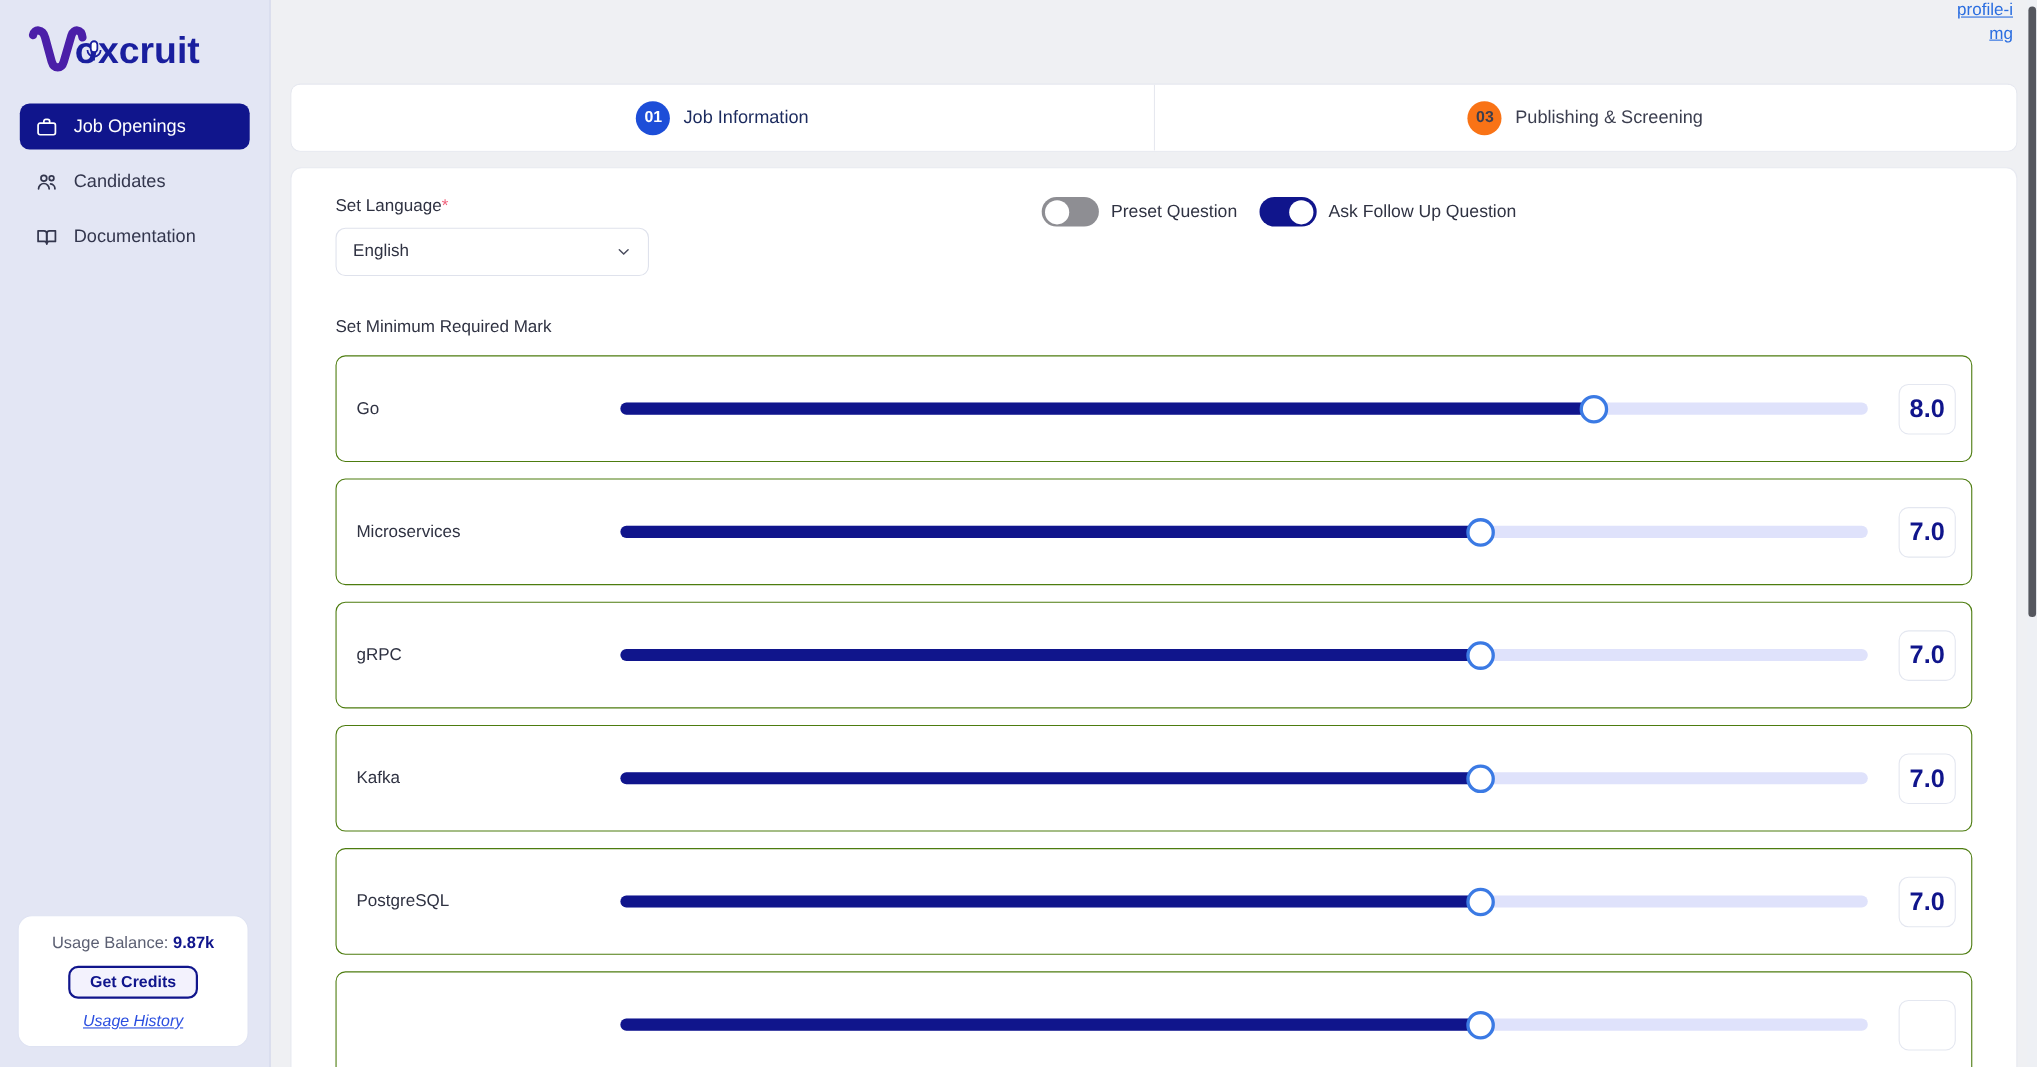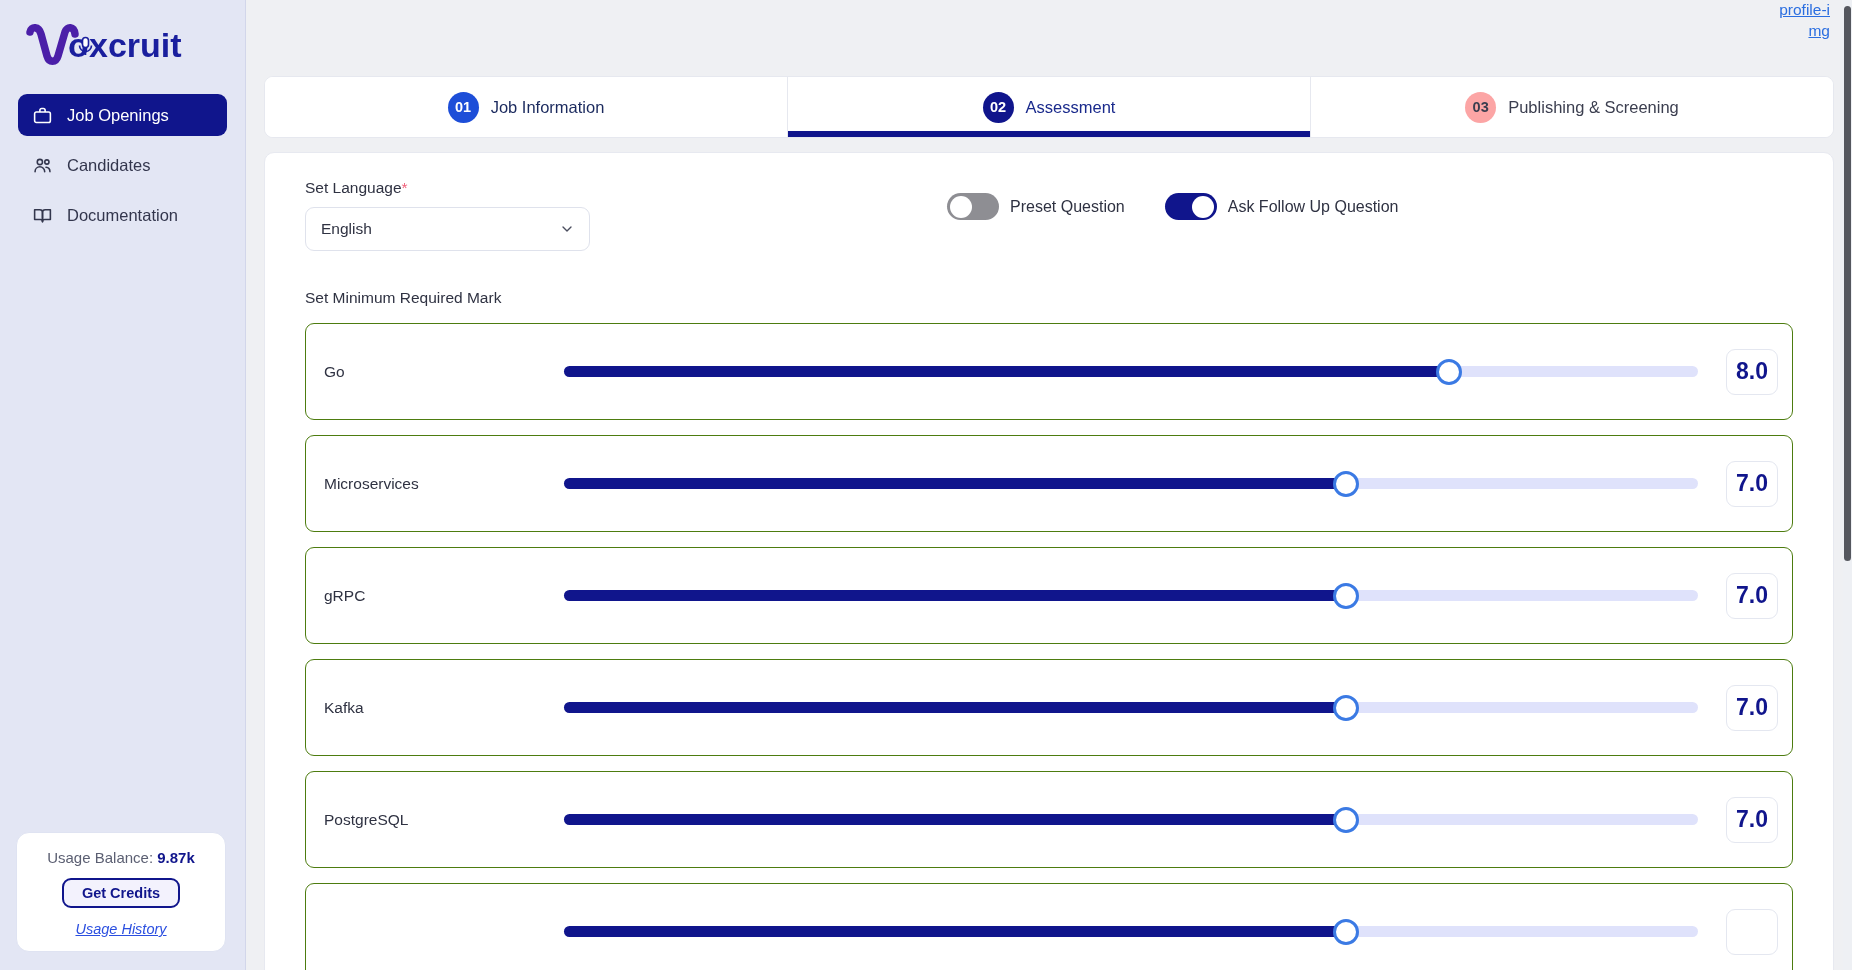--- a/index.html
+++ b/index.html
@@ -93,21 +93,21 @@
     width: 31px; height: 31px; border-radius: 50%;
     display: flex; align-items: center; justify-content: center;
     font-size: 14.5px; font-weight: bold;
   }
   .tab-label { font-size: 16.5px; }
   .tab.t1 .tab-badge { background: #1d4ed8; color: #ffffff; }
   .tab.t1 .tab-label { color: #1b2a5e; }
   .tab.t2 .tab-badge { background: #10158c; color: #ffffff; }
   .tab.t2 .tab-label { color: #1a2a8c; font-weight: normal; }
   .tab.t2 { box-shadow: inset 0 -6px 0 0 #10158c; }
-  .tab.t3 .tab-badge { background: #fca5a5; color: #3b3e4f; }
+  .tab.t3 .tab-badge { background: #f97316; color: #3b3e4f; }
   .tab.t3 .tab-label { color: #3b3e4f; }
 
   .panel {
     margin: 14px 18px 0 18px;
     background: #ffffff;
     border-radius: 10px;
     border: 1px solid #e7e9f0;
     min-height: 840px;
     padding: 26px 40px 0 40px;
   }
@@ -119,21 +119,21 @@
   .select-box {
     height: 44px; width: 285px;
     border: 1px solid #dfe2ec; border-radius: 9px;
     display: flex; align-items: center; justify-content: space-between;
     padding: 0 14px 0 15px;
     font-size: 15.5px; color: #2f3242;
     background: #ffffff; cursor: pointer;
   }
   .chev { width: 16px; height: 16px; display: block; }
 
-  .toggles { display: flex; align-items: flex-start; gap: 40px; margin-left: 342px; margin-top: 14px; }
+  .toggles { display: flex; align-items: flex-start; gap: 20px; margin-left: 342px; }
   .toggle-group { display: flex; align-items: center; gap: 11px; }
   .switch { width: 52px; height: 27px; border-radius: 14px; position: relative; cursor: pointer; flex: 0 0 52px; }
   .switch.off { background: #8e8e93; }
   .switch.on { background: #10158c; }
   .knob { position: absolute; top: 2.5px; width: 22px; height: 22px; border-radius: 50%; background: #ffffff; }
   .switch.off .knob { left: 3px; }
   .switch.on .knob { right: 3px; }
   .toggle-label { font-size: 16px; color: #2f3242; white-space: nowrap; }
 
   .section-title { font-size: 15.5px; color: #2f3242; margin: 38px 0 16px 0; }
@@ -240,24 +240,20 @@
 
     <div class="topbar">
       <div class="profile-broken">profile-img</div>
     </div>
 
     <div class="tabs">
       <div class="tab t1">
         <span class="tab-badge">01</span>
         <span class="tab-label">Job Information</span>
       </div>
-      <div class="tab t2">
-        <span class="tab-badge">02</span>
-        <span class="tab-label">Assessment</span>
-      </div>
       <div class="tab t3">
         <span class="tab-badge">03</span>
         <span class="tab-label">Publishing &amp; Screening</span>
       </div>
     </div>
 
     <div class="panel">
 
       <div class="row-top">
         <div class="lang-block">

